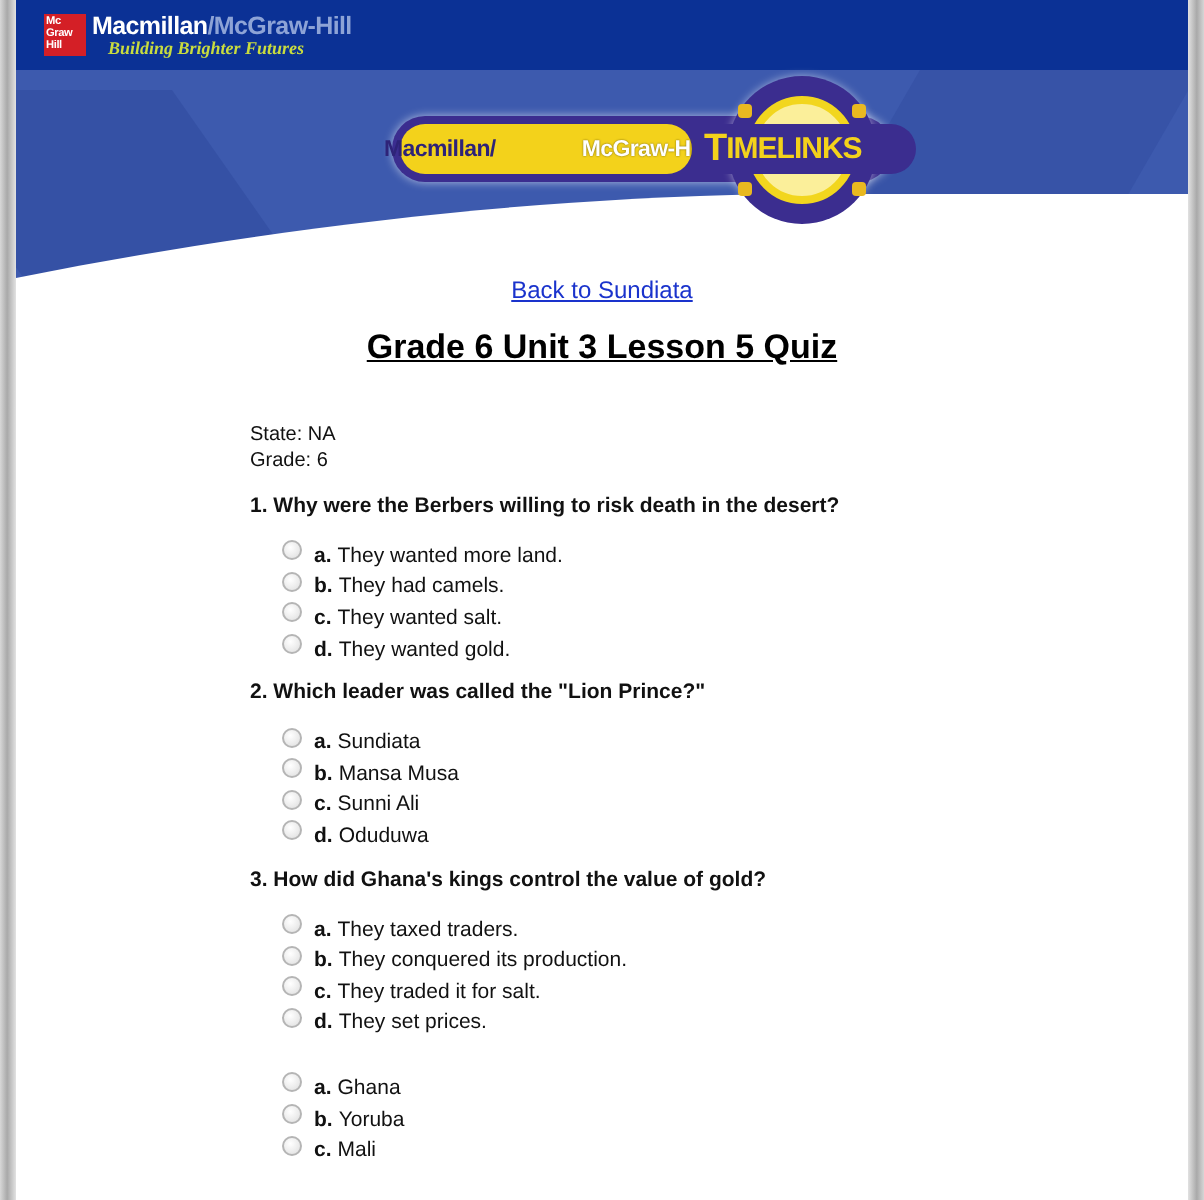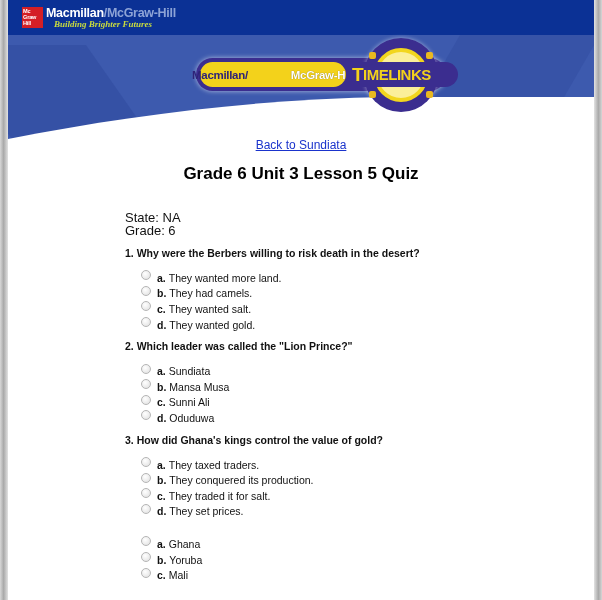--- a/index.html
+++ b/index.html
@@ -71,23 +71,23 @@
     display: flex; align-items: center; padding-left: 6px; box-sizing: border-box;
   }
   .timelinks-band .small { font-size: 15px; }
 
   .back-link {
     position: absolute; left: 0; right: 0; top: 138px; text-align: center;
     font-size: 12px; color: #1a33cc; text-decoration: underline;
   }
   .title {
     position: absolute; left: 0; right: 0; top: 164px; text-align: center;
-    font-size: 17px; font-weight: bold; color: #000;
-  }
-  .meta { position: absolute; left: 117px; top: 212px; font-size: 13px; color: #111; line-height: 12.5px; }
+    font-size: 17px; font-weight: bold; color: #000; text-decoration: underline;
+  }
+  .meta { position: absolute; left: 117px; top: 212px; font-size: 10px; color: #111; line-height: 12.5px; }
 
   .quiz { position: absolute; left: 117px; top: 246px; width: 440px; }
   .question { margin-bottom: 0; }
   .q-text { font-size: 10.5px; font-weight: bold; color: #111; height: 14px; line-height: 14px; }
   .options { padding-top: 10px; padding-left: 16px; padding-bottom: 7px; }
   .option { display: flex; align-items: center; height: 15.6px; font-size: 10.5px; color: #111; }
   .radio {
     width: 10px; height: 10px; border-radius: 50%; box-sizing: border-box;
     border: 1px solid #b5b5b5; background: radial-gradient(circle at 40% 35%, #ffffff, #dedede);
     margin-right: 6px; margin-top: -5px; flex: none;

